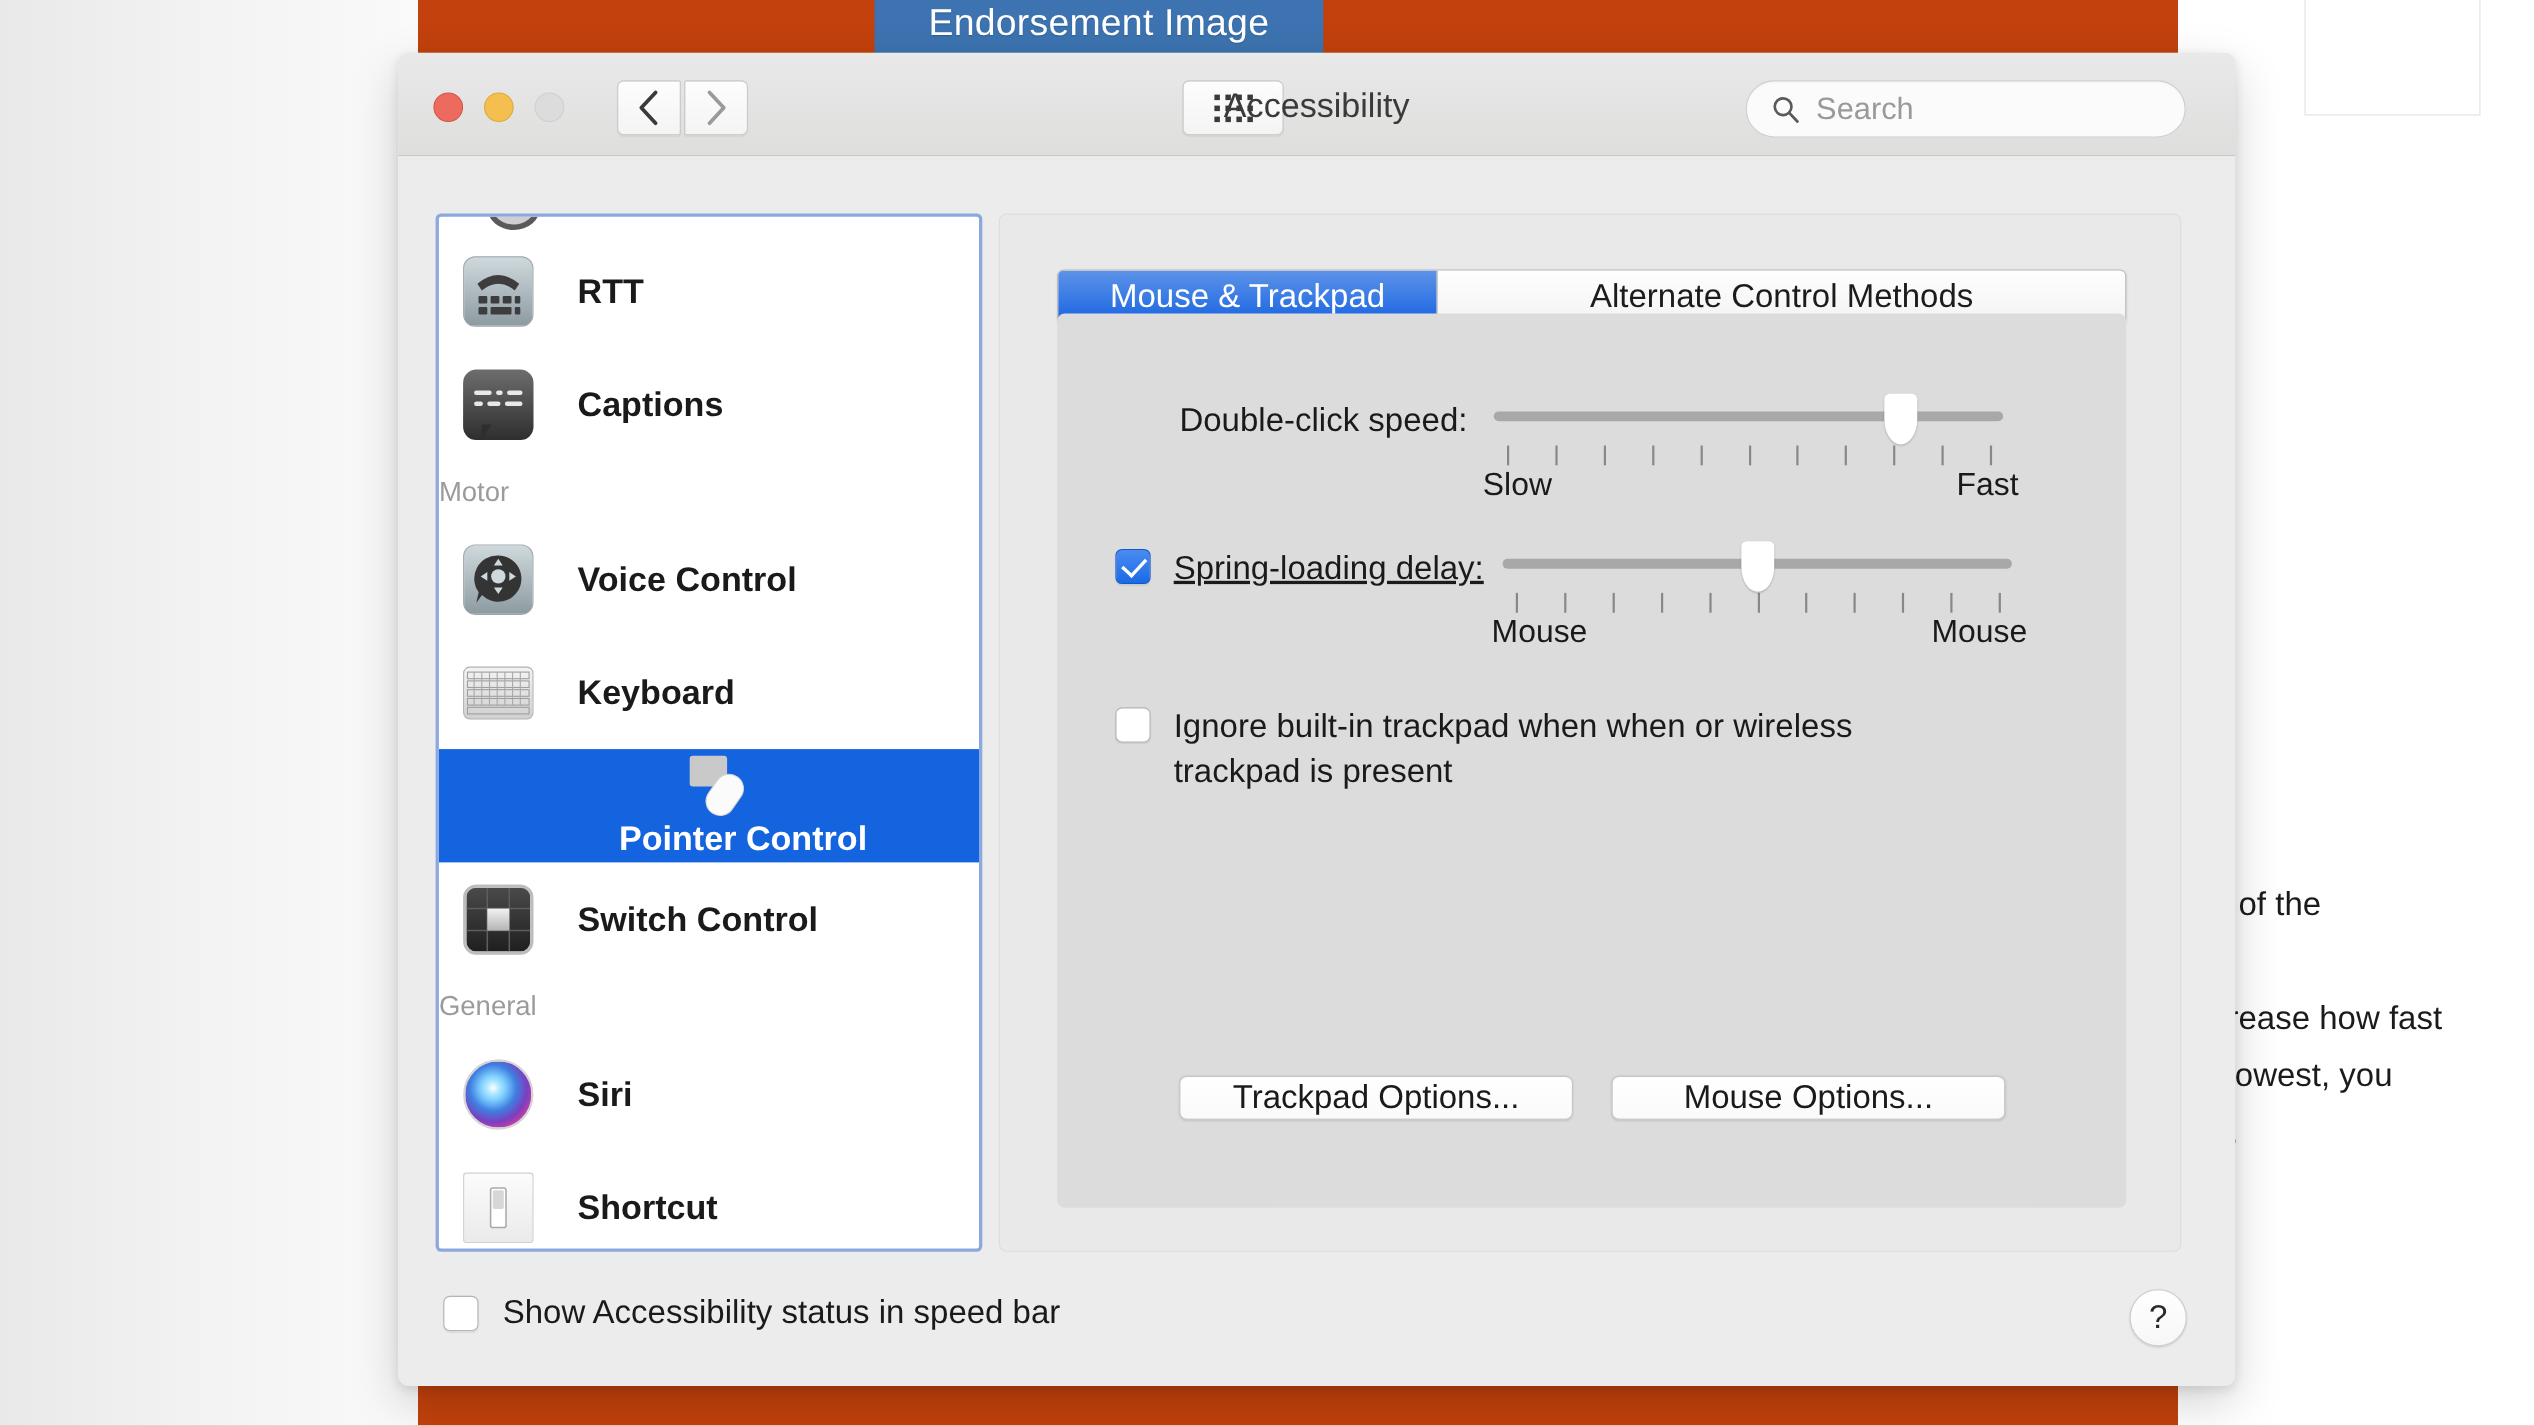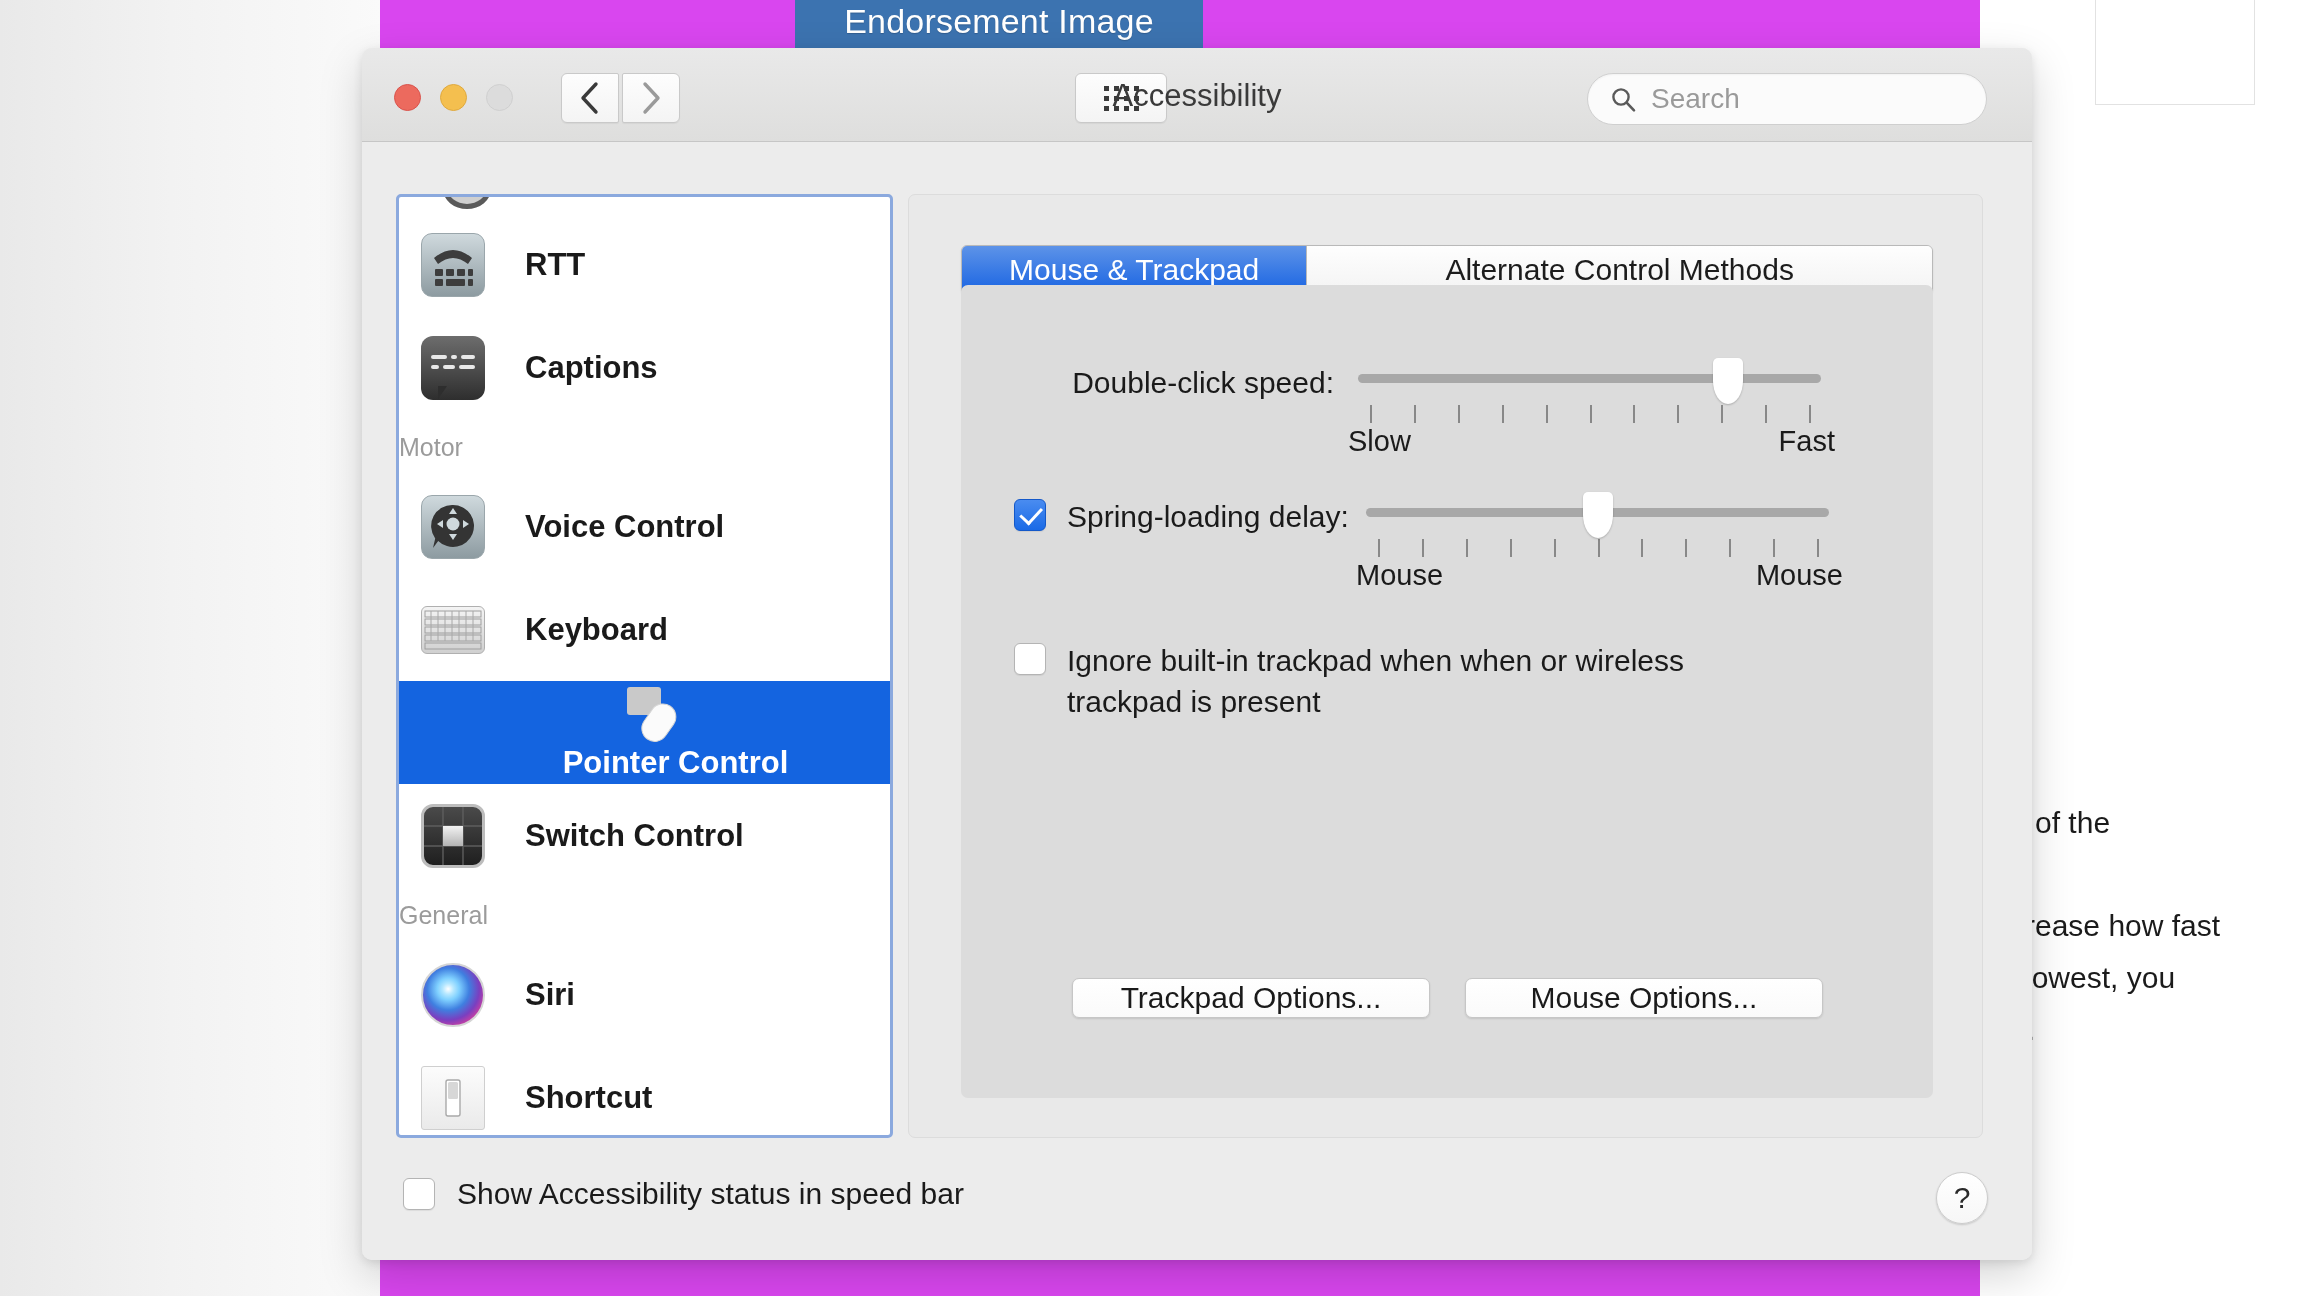--- a/index.html
+++ b/index.html
@@ -9,21 +9,21 @@
     height: 1296px;
     overflow: hidden;
     font-family: "Liberation Sans", sans-serif;
     background: #ffffff;
   }
 
   #root {
     position: relative;
     width: 2304px;
     height: 1296px;
-    background: #d946ef;
+    background: #c2410c;
   }
 
   
   .bg-left-shade {
     position: absolute;
     left: 0; top: 0;
     width: 380px; height: 1296px;
     background: linear-gradient(to right, #e9e9e9 0%, #f2f2f2 45%, #fafafa 100%);
   }
   .bg-right-white {
@@ -699,21 +699,21 @@
           <i style="left: 451px;"></i>
         </div>
       <div class="thumb" style="left:80%;"></div>
       <div class="endlabel left">Slow</div>
       <div class="endlabel right">Fast</div>
     </div>
   </div>
 
   <div class="slider-row" style="left:1014px; top:497px;">
     <div class="cbox checked" style="margin-top:2px;"></div>
-    <div class="slider-label" style="width:278px; margin-left:21px; margin-top:3px; text-align:right;">Spring-loading delay:</div>
+    <div class="slider-label" style="width:278px; margin-left:21px; margin-top:3px; text-align:right;text-decoration:underline;">Spring-loading delay:</div>
     <div class="slider-wrap" style="margin-left:21px;">
       <div class="track"></div>
       <div class="ticks" id="ticks-sl">
           <i style="left: 12px;"></i>
           <i style="left: 55.9px;"></i>
           <i style="left: 99.8px;"></i>
           <i style="left: 143.7px;"></i>
           <i style="left: 187.6px;"></i>
           <i style="left: 231.5px;"></i>
           <i style="left: 275.4px;"></i>

